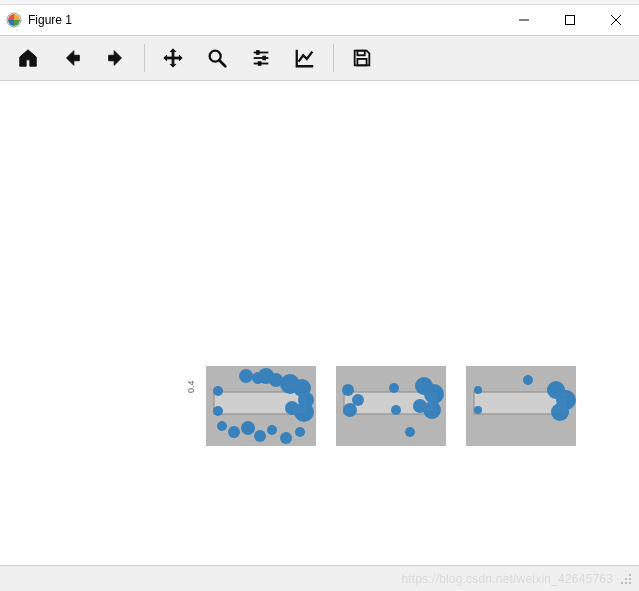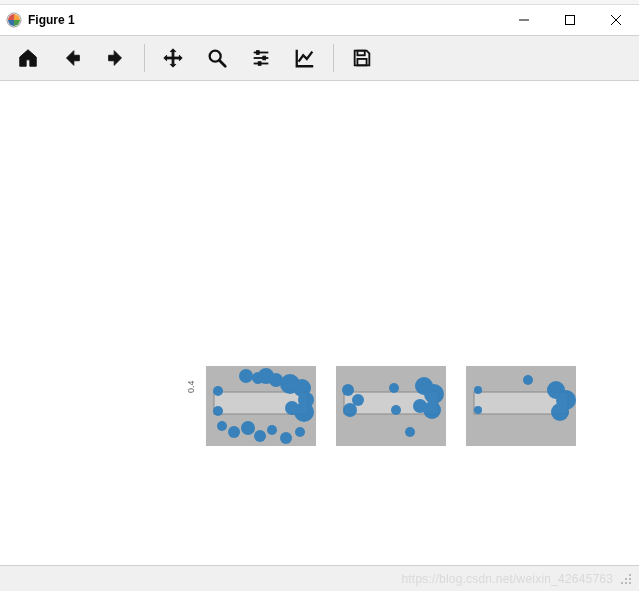--- a/index.html
+++ b/index.html
@@ -19,21 +19,20 @@
   background: #f5f5f5;
   border-bottom: 1px solid #ddd;
 }
 
 .titlebar {
   height: 30px;
   background: #ffffff;
   display: flex;
   align-items: center;
   padding-left: 2px;
-  font-weight: bold;
 }
 .titlebar .app-icon {
   width: 16px;
   height: 16px;
   margin: 0 6px 0 4px;
   display: inline-flex;
   align-items: center;
   justify-content: center;
 }
 .titlebar .title {

